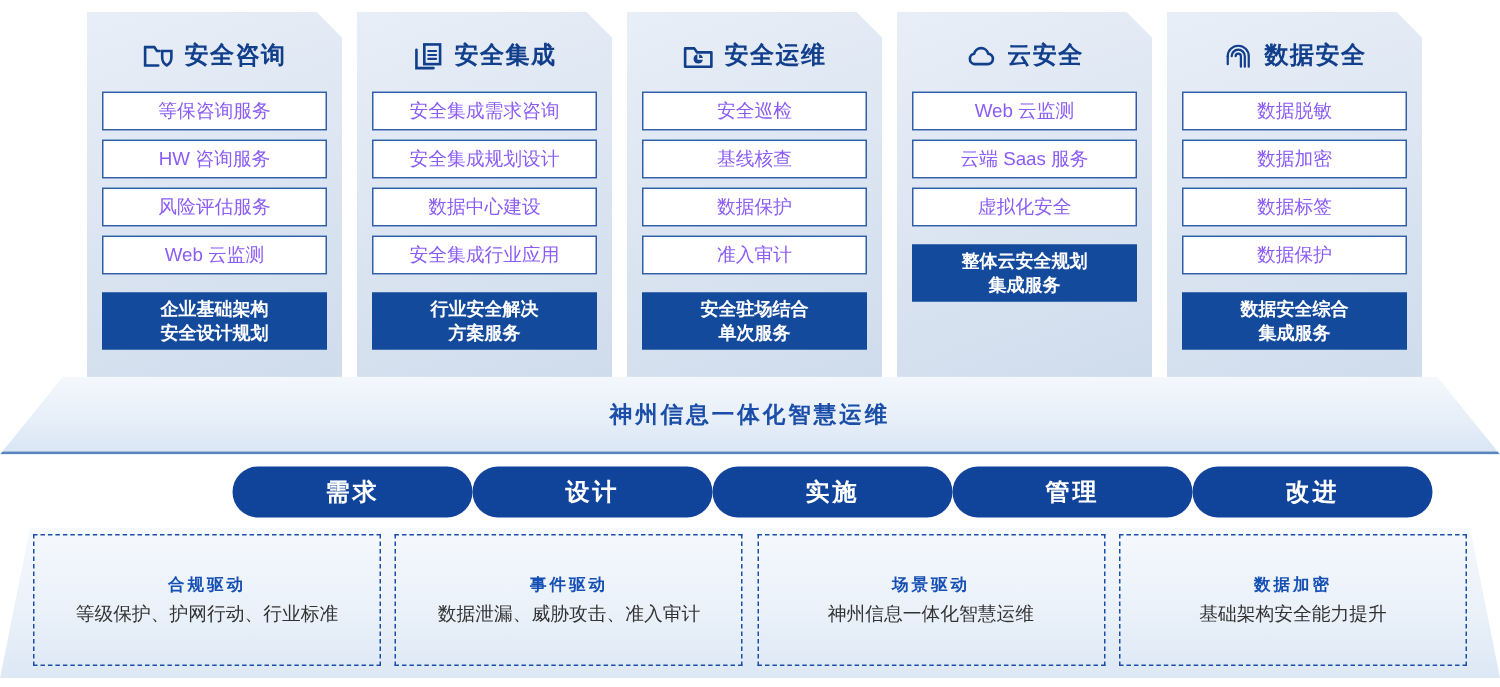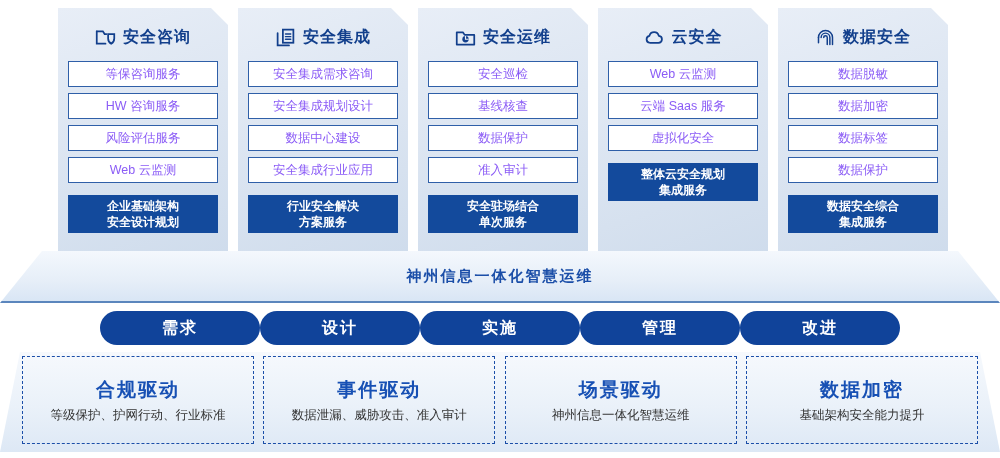--- a/index.html
+++ b/index.html
@@ -91,21 +91,21 @@
     font-weight: bold;
     letter-spacing: 2px;
   }
 
   
   .pills {
     position: absolute;
     left: 45px; top: 311px;
     width: 910px; height: 34px;
     display: flex;
-    justify-content: center;
+    justify-content: flex-end;
   }
   .pill {
     width: 160px; height: 34px;
     border-radius: 17px;
     background: #10439a;
     color: #ffffff;
     font-size: 16px;
     font-weight: bold;
     letter-spacing: 2px;
     display: flex;
@@ -133,21 +133,21 @@
     height: 88px;
     border: 1.6px dashed #1b4ea8;
     display: flex;
     flex-direction: column;
     align-items: center;
     justify-content: center;
     gap: 4px;
   }
   .driver-title {
     color: #1750b4;
-    font-size: 19px;
+    font-size: 11px;
     font-weight: bold;
     letter-spacing: 2px;
   }
   .driver-sub {
     color: #333333;
     font-size: 12.5px;
     white-space: nowrap;
   }
 </style>
 </head>

